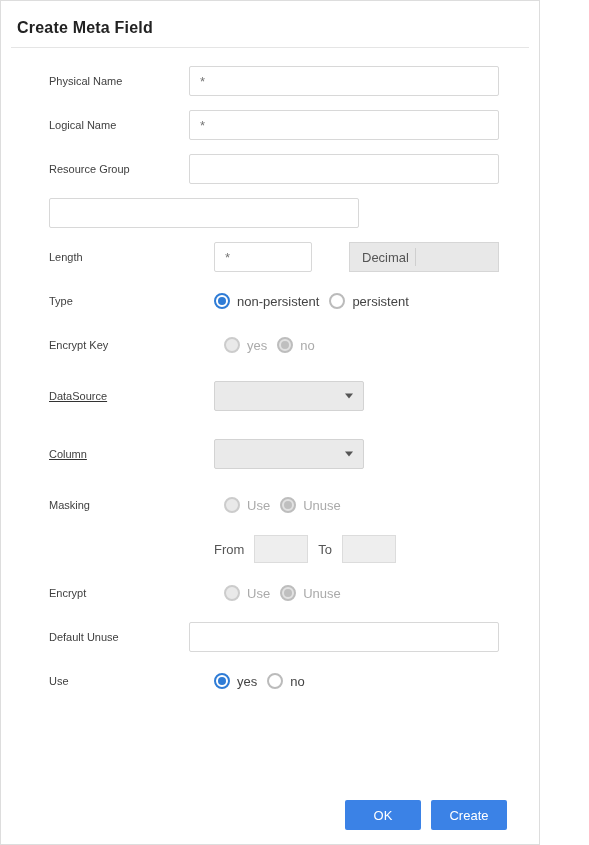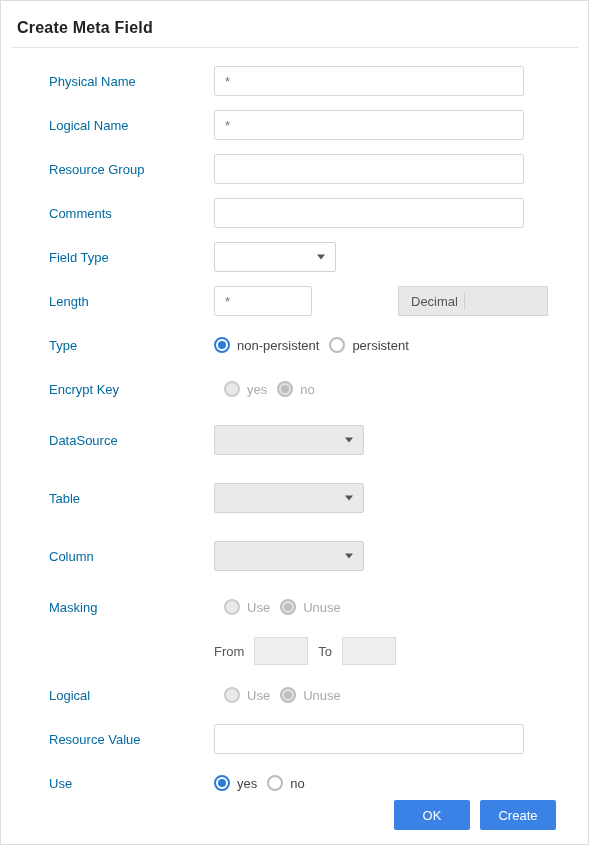--- a/index.html
+++ b/index.html
@@ -6,21 +6,21 @@
 body {
   font-family: "Segoe UI", "Helvetica Neue", Arial, sans-serif;
   font-size: 13px;
   color: #333;
   background: #fff;
   width: 589px;
   height: 845px;
 }
 .dialog {
   border: 1px solid #ddd;
-  width: 589px;
+  width: 540px;
   height: 845px;
   padding: 18px 10px 12px 10px;
   position: relative;
 }
 .title {
   font-size: 16px;
   font-weight: 700;
   color: #222;
   padding: 0 6px 10px 6px;
   border-bottom: 1px solid #e5e5e5;
@@ -30,22 +30,22 @@
   padding: 18px 30px 0 38px;
 }
 .row {
   display: flex;
   align-items: center;
   margin-bottom: 14px;
   min-height: 30px;
 }
 .row .label {
   width: 165px;
-  color: #0369a1;
-  font-size: 13px;
+  color: #404040;
+  font-size: 11px;
 }
 .row .control {
   flex: 1;
   display: flex;
   align-items: center;
   gap: 10px;
 }
 input[type="text"].tinput {
   border: 1px solid #d8d8d8;
   height: 30px;
@@ -146,21 +146,21 @@
   color: #fff;
   font-size: 13px;
   border-radius: 2px;
   padding: 0 18px;
   cursor: pointer;
 }
 .rg1 { gap: 26px; }
 .rg2 { gap: 18px; }
 .ml10 { margin-left: 10px; }
 .pushright { margin-left: auto; }
-.row.tall { min-height: 44px; }
+.row.tall { min-height: 44px; text-decoration: underline; }
 </style>
 </head>
 <body>
 
 <div class="dialog">
   <div class="title">Create Meta Field</div>
 
   <div class="form">
 
     <div class="row">
@@ -178,35 +178,25 @@
     </div>
 
     <div class="row">
       <div class="label">Resource Group</div>
       <div class="control">
         <input type="text" class="tinput full" style="">
       </div>
     </div>
 
     <div class="row">
-      <div class="label">Comments</div>
       <div class="control">
         <input type="text" class="tinput full" style="">
       </div>
     </div>
 
-    <div class="row">
-      <div class="label">Field Type</div>
-      <div class="control">
-        <div class="select white">
-          <span></span>
-          <span class="caret"></span>
-        </div>
-      </div>
-    </div>
 
     <div class="row">
       <div class="label">Length</div>
       <div class="control">
         <input type="text" class="tinput short" placeholder="*" style="">
         <div class="dbtn pushright">
           <span>Decimal</span>
           <span class="divider"></span>
         </div>
       </div>
@@ -243,29 +233,20 @@
     <div class="row tall">
       <div class="label">DataSource</div>
       <div class="control">
         <div class="select grey">
           <span></span>
           <span class="caret"></span>
         </div>
       </div>
     </div>
 
-    <div class="row tall">
-      <div class="label">Table</div>
-      <div class="control">
-        <div class="select grey">
-          <span></span>
-          <span class="caret"></span>
-        </div>
-      </div>
-    </div>
 
     <div class="row tall">
       <div class="label">Column</div>
       <div class="control">
         <div class="select grey">
           <span></span>
           <span class="caret"></span>
         </div>
       </div>
     </div>
@@ -288,35 +269,35 @@
       <div class="label"></div>
       <div class="control fromto">
         <span>From</span>
         <span class="tiny-dis"></span>
         <span>To</span>
         <span class="tiny-dis"></span>
       </div>
     </div>
 
     <div class="row">
-      <div class="label">Logical</div>
+      <div class="label">Encrypt</div>
       <div class="control rg2 ml10">
         <label class="radio disabled">
           <span class="rdot dis"></span>
           <span>Use</span>
         </label>
         <label class="radio disabled">
           <span class="rdot dis-sel"></span>
           <span>Unuse</span>
         </label>
       </div>
     </div>
 
     <div class="row">
-      <div class="label">Resource Value</div>
+      <div class="label">Default Unuse</div>
       <div class="control">
         <input type="text" class="tinput full" style="">
       </div>
     </div>
 
     <div class="row">
       <div class="label">Use</div>
       <div class="control rg2">
         <label class="radio">
           <span class="rdot sel"></span>

